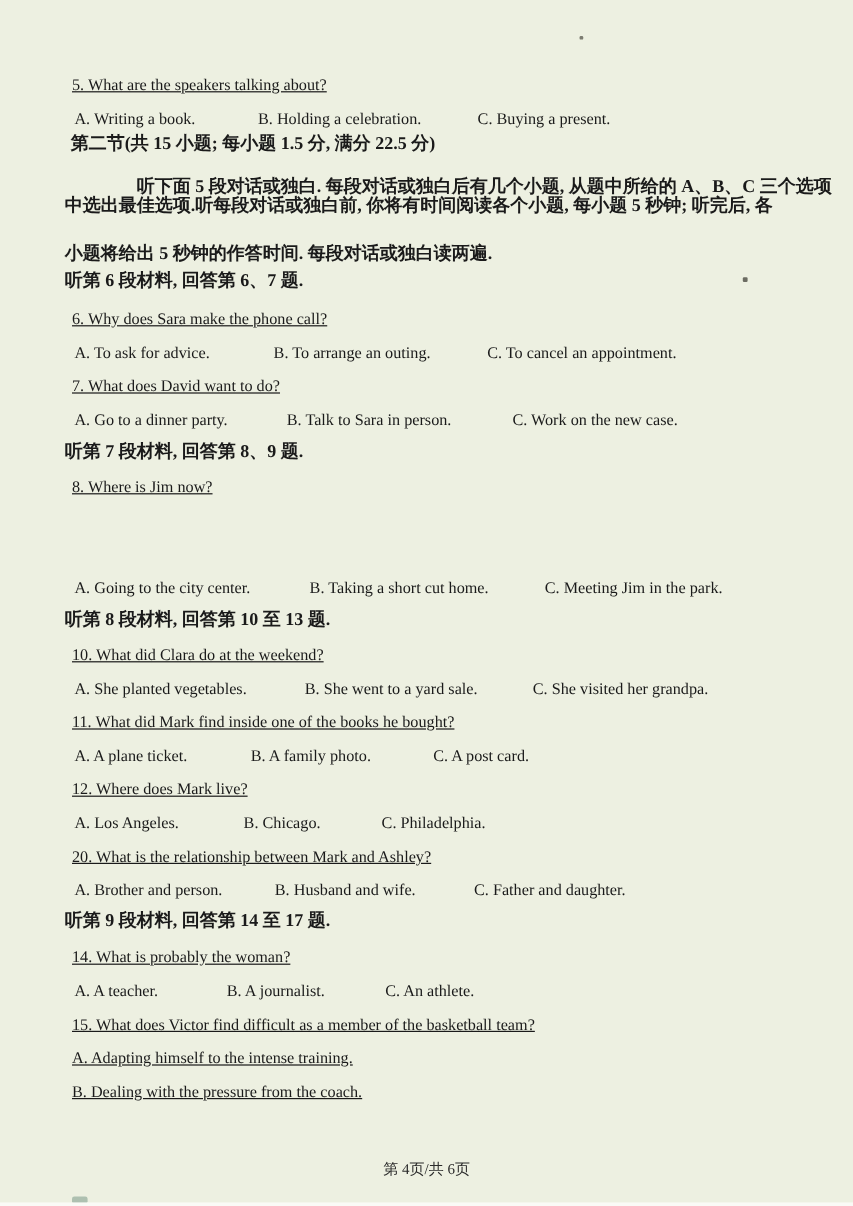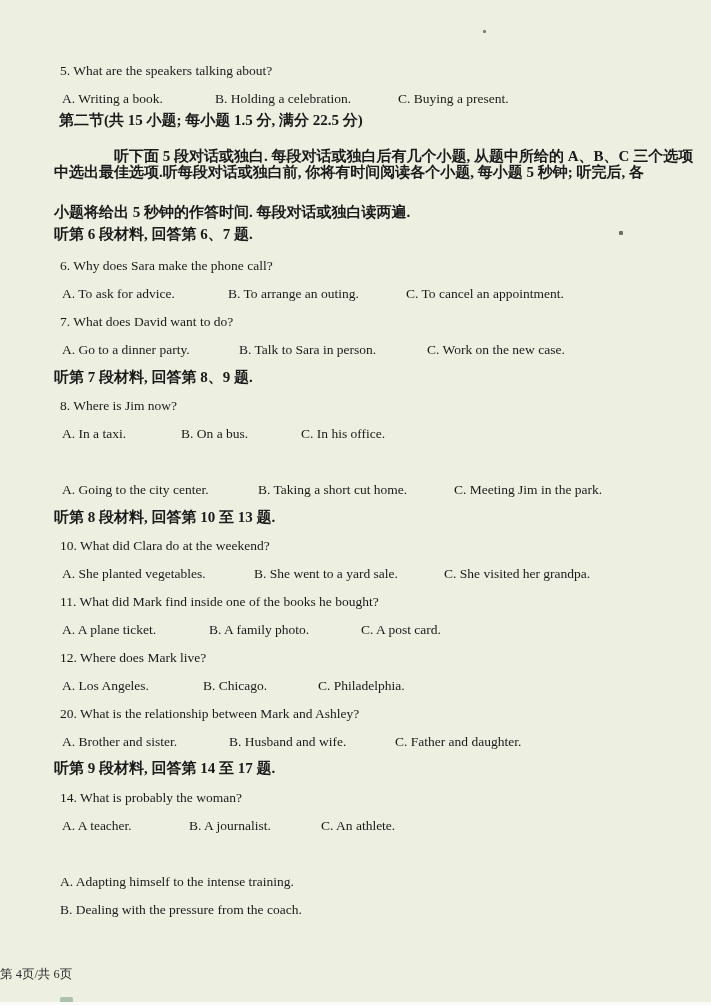--- a/index.html
+++ b/index.html
@@ -12,21 +12,21 @@
     background: #edf0e1;
     overflow: hidden;
     font-family: "Liberation Serif", "DejaVu Serif", serif;
     color: #1a1a1a;
   }
   .t {
     position: absolute;
     white-space: nowrap;
     line-height: 19px;
   }
-  .en { left: 60px; font-size: 13.5px; }
+  .en { left: 60px; font-size: 13.5px; text-decoration: underline; }
   .cnb { font-weight: bold; font-size: 15px; line-height: 20px; }
   .sec { left: 59px; }
   .mat { left: 54px; }
   .p1  { left: 70px; padding-left: 44px; }
   .pc  { left: 54px; }
   .optrow {
     position: absolute;
     left: 60px;
     right: 0;
     height: 20px;
@@ -36,20 +36,21 @@
   .optrow span {
     position: absolute;
     top: 0;
     white-space: nowrap;
     line-height: 19px;
   }
   .footer {
     position: absolute;
     left: 0; right: 0;
     top: 966px;
+    text-align: center;
     font-size: 12.5px;
     color: #2a2a2a;
   }
   .ink-dot {
     position: absolute;
     background: #55554b;
     border-radius: 1px;
   }
   .dot-top    { left: 483px; top: 30px;  width: 3px; height: 3px; opacity: .75; }
   .dot-right  { left: 619px; top: 231px; width: 4px; height: 4px; opacity: .85; }
@@ -100,25 +101,20 @@
   <div class="t en" style="top:312px">7. What does David want to do?</div>
   <div class="optrow" style="top:340px">
     <span style="left:2px">A. Go to a dinner party.</span>
     <span style="left:179px">B. Talk to Sara in person.</span>
     <span style="left:367px">C. Work on the new case.</span>
   </div>
 
   <div class="t cnb mat" style="top:367px">听第 7 段材料, 回答第 8、9 题.</div>
 
   <div class="t en" style="top:396px">8. Where is Jim now?</div>
-  <div class="optrow" style="top:424px">
-    <span style="left:2px">A. In a taxi.</span>
-    <span style="left:121px">B. On a bus.</span>
-    <span style="left:241px">C. In his office.</span>
-  </div>
 
   <div class="optrow" style="top:480px">
     <span style="left:2px">A. Going to the city center.</span>
     <span style="left:198px">B. Taking a short cut home.</span>
     <span style="left:394px">C. Meeting Jim in the park.</span>
   </div>
 
   <div class="t cnb mat" style="top:507px">听第 8 段材料, 回答第 10 至 13 题.</div>
 
   <div class="t en" style="top:536px">10. What did Clara do at the weekend?</div>
@@ -137,34 +133,35 @@
 
   <div class="t en" style="top:648px">12. Where does Mark live?</div>
   <div class="optrow" style="top:676px">
     <span style="left:2px">A. Los Angeles.</span>
     <span style="left:143px">B. Chicago.</span>
     <span style="left:258px">C. Philadelphia.</span>
   </div>
 
   <div class="t en" style="top:704px">20. What is the relationship between Mark and Ashley?</div>
   <div class="optrow" style="top:732px">
-    <span style="left:2px">A. Brother and sister.</span>
+    <span style="left:2px">A. Brother and person.</span>
     <span style="left:169px">B. Husband and wife.</span>
     <span style="left:335px">C. Father and daughter.</span>
   </div>
 
   <div class="t cnb mat" style="top:758px">听第 9 段材料, 回答第 14 至 17 题.</div>
 
   <div class="t en" style="top:788px">14. What is probably the woman?</div>
   <div class="optrow" style="top:816px">
     <span style="left:2px">A. A teacher.</span>
     <span style="left:129px">B. A journalist.</span>
     <span style="left:261px">C. An athlete.</span>
   </div>
 
+  <div class="t en" style="top:844px">15. What does Victor find difficult as a member of the basketball team?</div>
   <div class="t en" style="top:900px">B. Dealing with the pressure from the coach.</div>
   <div class="t en" style="top:872px">A. Adapting himself to the intense training.</div>
 
   <div class="footer">第 4页/共 6页</div>
 
   <div class="smudge"></div>
   <div class="bottom-strip"></div>
 
 </div>
 

